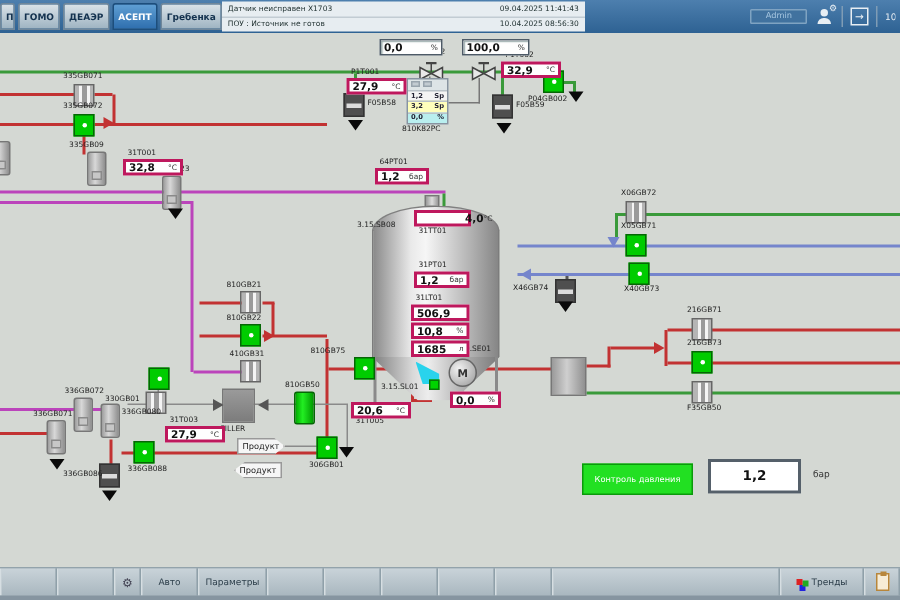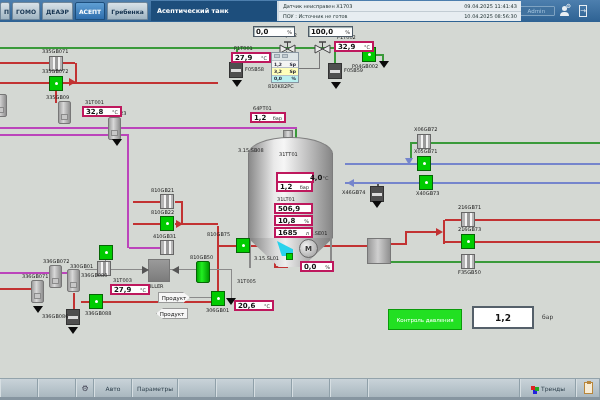--- a/index.html
+++ b/index.html
@@ -379,21 +379,21 @@
     <div class="readout" style="left: 82px; top: 106px; width: 40px;">
       <span class="val">32,8</span>
       <span class="unit">°C</span>
     </div>
     <div class="tag" style="left: 253px; top: 106px;">64PT01</div>
     <div class="readout" style="left: 250px; top: 112px; width: 36px;">
       <span class="val">1,2</span>
       <span class="unit">бар</span>
     </div>
     <div class="tag" style="left: 279px; top: 152px;">31TT01</div>
-    <div class="readout" style="left: 276px; top: 172px; width: 37px; padding-left: 32px;">
+    <div class="readout" style="left: 276px; top: 140px; width: 37px; padding-left: 32px;">
       <span class="val">4,0</span>
       <span class="unit">°C</span>
     </div>
     <div class="tag" style="left: 279px; top: 175px;">31PT01</div>
     <div class="readout" style="left: 276px; top: 181px; width: 37px;">
       <span class="val">1,2</span>
       <span class="unit">бар</span>
     </div>
     <div class="tag" style="left: 277px; top: 197px;">31LT01</div>
     <div class="readout" style="left: 274px; top: 203px; width: 39px;">
@@ -411,35 +411,34 @@
     <div class="readout" style="left: 300px; top: 261px; width: 34px;">
       <span class="val">0,0</span>
       <span class="unit">%</span>
     </div>
     <div class="tag" style="left: 113px; top: 278px;">31T003</div>
     <div class="readout" style="left: 110px; top: 284px; width: 40px;">
       <span class="val">27,9</span>
       <span class="unit">°C</span>
     </div>
     <div class="tag" style="left: 237px; top: 279px;">31T005</div>
-    <div class="readout" style="left: 234px; top: 300px; width: 40px;">
+    <div class="readout" style="left: 234px; top: 268px; width: 40px;">
       <span class="val">20,6</span>
       <span class="unit">°C</span>
     </div>
   </div>
 
 <div id="topbar">
   <div id="tabs" style="display: flex;">
       <div class="tab partial">П</div>
       <div class="tab">ГОМО</div>
       <div class="tab">ДЕАЭР</div>
       <div class="tab active">АСЕПТ</div>
       <div class="tab">Гребенка</div>
     </div>
-  <div id="title-zone">Асептический танк</div>
   <div id="info-zone">
       <div class="info-row">
         <span>Датчик неисправен X1703</span>
         <span>09.04.2025 11:41:43</span>
       </div>
       <div class="info-row">
         <span>ПОУ : Источник не готов</span>
         <span>10.04.2025 08:56:30</span>
       </div>
     </div>

